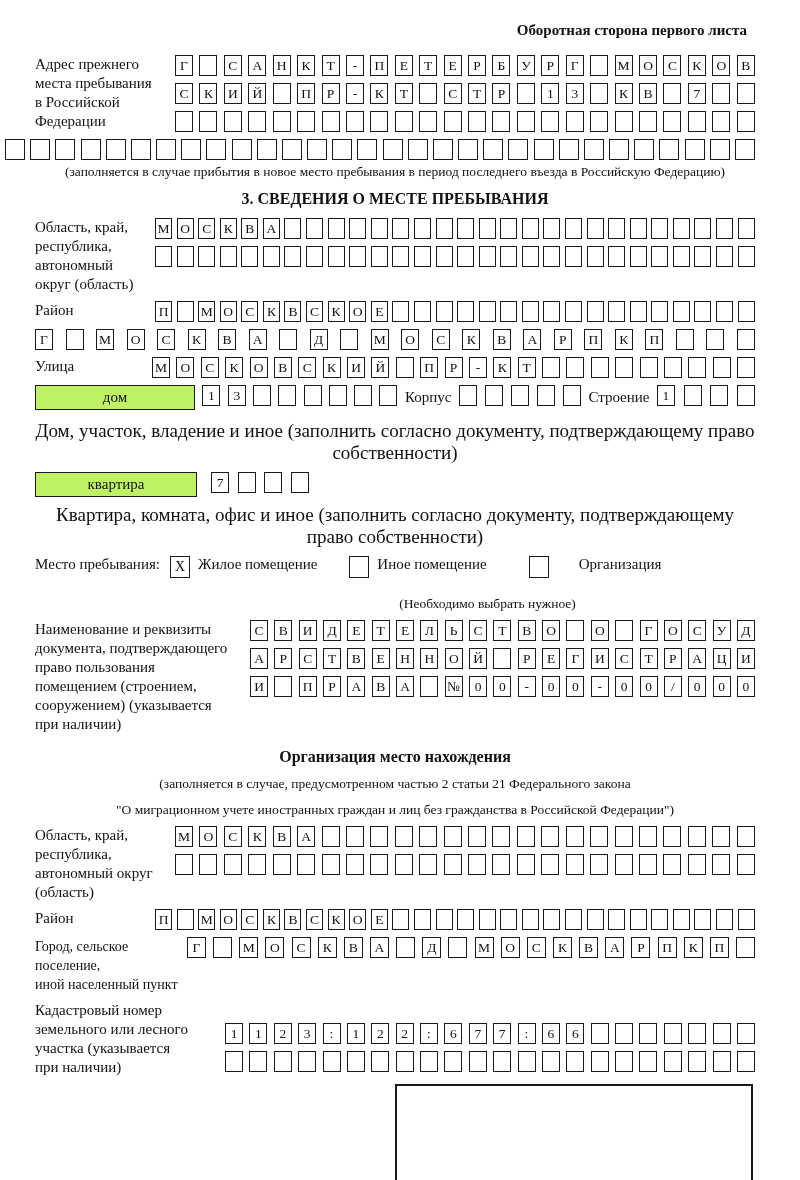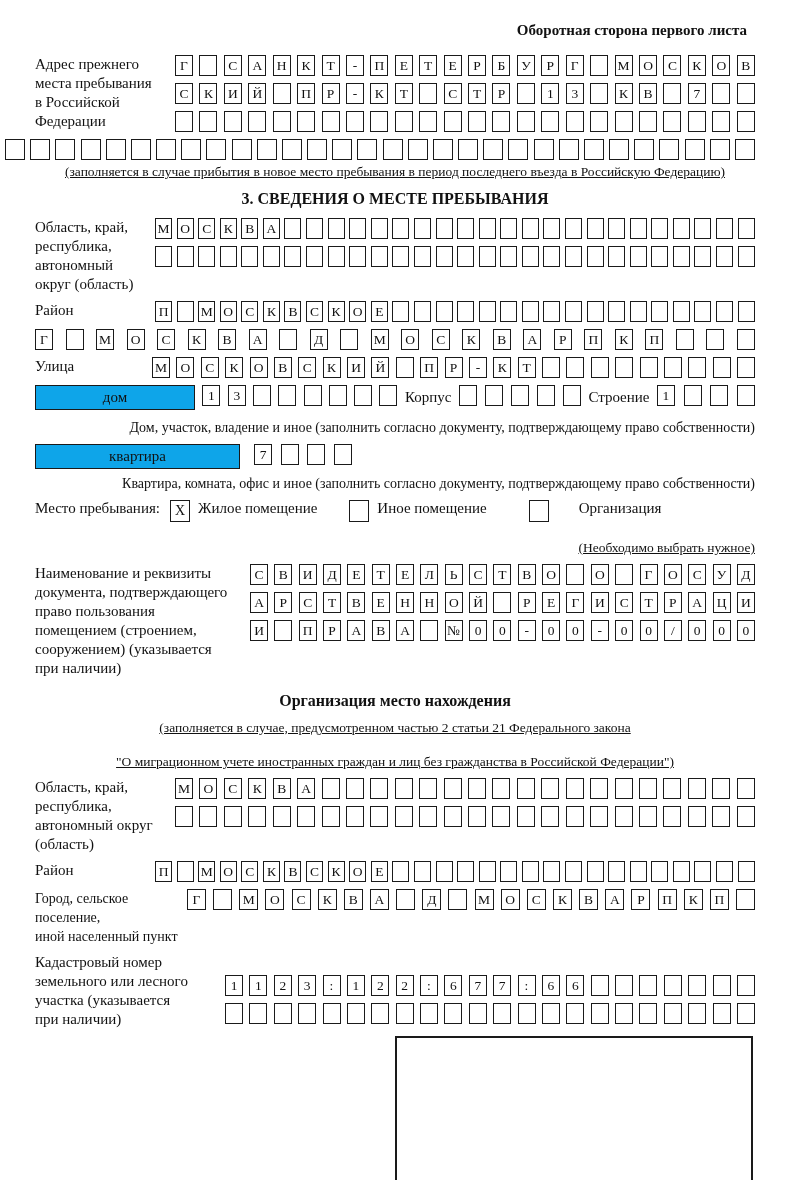--- a/index.html
+++ b/index.html
@@ -17,26 +17,26 @@
   .cellrow:last-child{margin-bottom:0;}
   .cellrow .cell{
     flex:0 0 18px;height:21px;border:1.6px solid #1a1a1a;box-sizing:border-box;
     display:flex;align-items:center;justify-content:center;
     font-size:13.5px;line-height:1;background:#fff;
   }
   .cells-17 .cell{flex-basis:17px;}
   .cells-20 .cell{flex-basis:20px;}
   .cells-19 .cell{flex-basis:19px;}
   .overflow-row{margin-left:-30px;width:750px;margin-bottom:4px;}
-  .caption{font-size:13.5px;text-align:center;margin:0 0 6px 0;text-decoration:underline;}
-  .caption-left{font-size:14px;text-align:right;margin:2px 0 8px 0;}
+  .caption{font-size:13.5px;text-align:center;margin:0 0 6px 0;}
+  .caption-left{font-size:19px;text-align:center;margin:2px 0 8px 0;}
   .sec-title{font-size:16px;font-weight:bold;text-align:center;margin:10px 0 10px 0;}
   .housebox{
     border:1.6px solid #1a1a1a;box-sizing:border-box;height:25px;
-    display:flex;align-items:center;justify-content:center;font-size:15px;background:#0ea5e9;
+    display:flex;align-items:center;justify-content:center;font-size:15px;background:#bef264;
   }
   .inline-label{font-size:15px;line-height:25px;}
   .grp{display:flex;justify-content:space-between;flex:0 0 auto;}
   .chk{
     width:20px;height:22px;border:1.6px solid #1a1a1a;box-sizing:border-box;
     display:flex;align-items:center;justify-content:center;font-size:14px;background:#fff;
   }
   .stay-row{display:flex;align-items:flex-start;font-size:15px;margin-bottom:18px;}
   .stamp-box{border:2px solid #1a1a1a;box-sizing:border-box;width:358px;height:175px;margin-left:360px;background:#fff;}
   .mt22{margin-top:22px;}
@@ -355,40 +355,40 @@
   <div class="cellrow grp" style="width:98px">
       <span class="cell">1</span>
       <span class="cell"></span>
       <span class="cell"></span>
       <span class="cell"></span>
     </div>
 </div>
 <div class="caption-left">Дом, участок, владение и иное (заполнить согласно документу, подтверждающему право собственности)</div>
 
 <div class="frow">
-  <div class="housebox" style="width:205px">квартира</div>
+  <div class="housebox" style="width:162px">квартира</div>
   <div class="cellrow grp" style="width:98px;margin-left:14px">
       <span class="cell">7</span>
       <span class="cell"></span>
       <span class="cell"></span>
       <span class="cell"></span>
     </div>
 </div>
 <div class="caption-left">Квартира, комната, офис и иное (заполнить согласно документу, подтверждающему право собственности)</div>
 
 <div class="stay-row">
   <span>Место пребывания:</span>
   <span class="chk" style="margin-left:10px">X</span>
   <span style="margin-left:8px">Жилое помещение</span>
   <span class="chk" style="margin-left:32px"></span>
   <span style="margin-left:8px">Иное помещение</span>
   <span class="chk" style="margin-left:42px"></span>
   <span style="margin-left:30px">Организация</span>
 </div>
-<div class="caption" style="text-align:right;margin-left:185px;margin-bottom:8px">(Необходимо выбрать нужное)</div>
+<div class="caption" style="text-align:center;margin-left:185px;margin-bottom:8px">(Необходимо выбрать нужное)</div>
 
 <div class="frow">
   <div class="flabel" style="width:215px">Наименование и реквизиты
 документа, подтверждающего
 право пользования
 помещением (строением,
 сооружением) (указывается
 при наличии)</div>
   <div class="rows-col">
     <div class="cellrow">
@@ -457,21 +457,21 @@
         <span class="cell">0</span>
         <span class="cell">/</span>
         <span class="cell">0</span>
         <span class="cell">0</span>
         <span class="cell">0</span>
       </div>
   </div>
 </div>
 
 <div class="sec-title" style="margin-top:14px">Организация место нахождения</div>
-<div class="caption" style="margin-bottom:18px">(заполняется в случае, предусмотренном частью 2 статьи 21 Федерального закона</div>
+<div class="caption" style="margin-bottom:10px">(заполняется в случае, предусмотренном частью 2 статьи 21 Федерального закона</div>
 <div class="caption" style="margin-bottom:8px">"О миграционном учете иностранных граждан и лиц без гражданства в Российской Федерации")</div>
 
 <div class="frow">
   <div class="flabel" style="width:140px">Область, край,
 республика,
 автономный округ
 (область)</div>
   <div class="rows-col">
     <div class="cellrow">
         <span class="cell">М</span>

